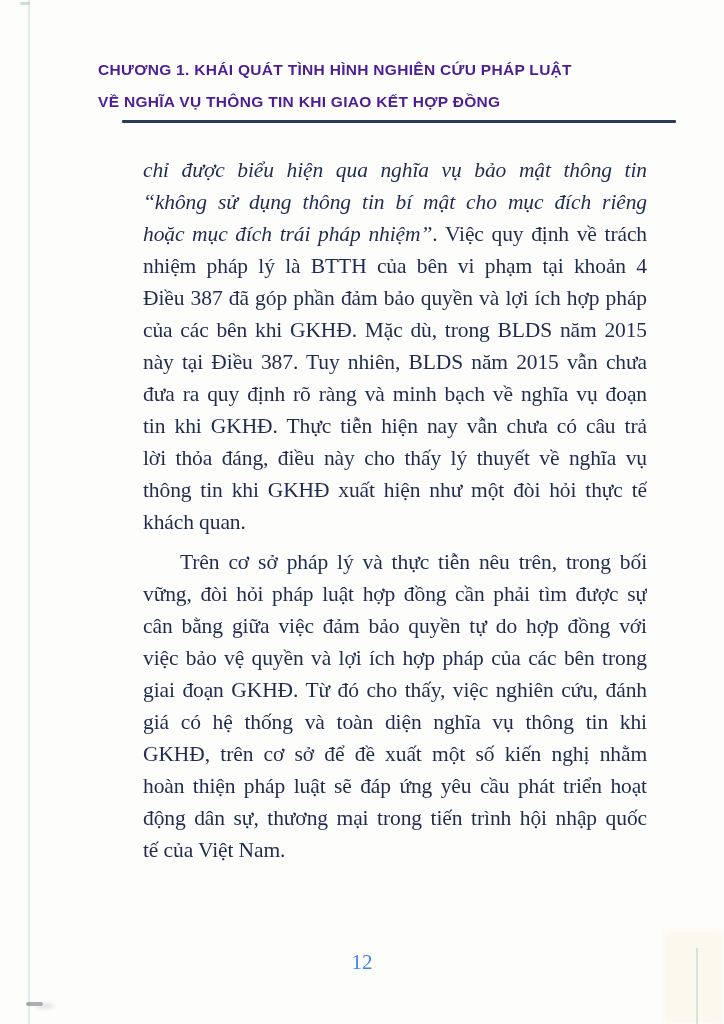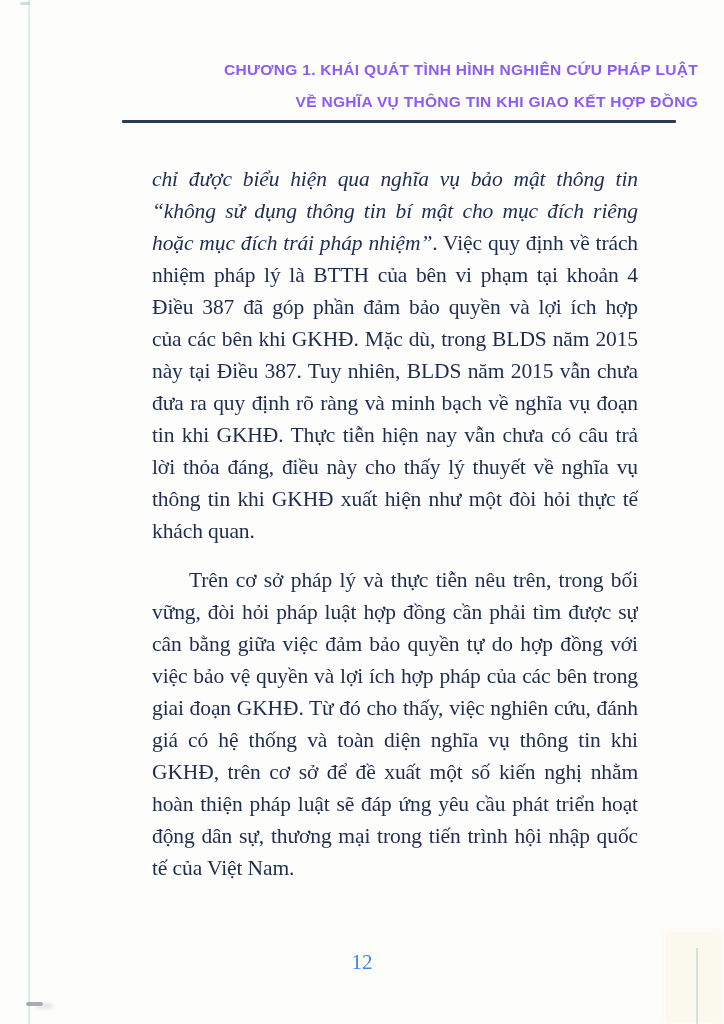--- a/index.html
+++ b/index.html
@@ -7,37 +7,37 @@
     position:relative;
     width:724px;height:1024px;
     margin:0 auto;
     background:#fdfdfc;
     overflow:hidden;
     font-family:"Liberation Serif","DejaVu Serif",serif;
   }
   
   .chapter-header{
     position:absolute;top:54px;left:98px;width:600px;
-    text-align:right;
+    text-align:left;
     font-family:"Liberation Sans","DejaVu Sans",sans-serif;
     font-weight:bold;
     font-size:15.5px;line-height:32px;letter-spacing:.3px;
-    color:#8b5cf6;
+    color:#4c1d95;
   }
   .header-rule{
     position:absolute;top:120px;left:122px;width:554px;height:2.5px;
     background:#2a3a58;border-radius:1px;
   }
   
   .body-text{
     position:absolute;top:146px;left:135px;width:520px;
     font-size:21.5px;line-height:32px;letter-spacing:-0.1px;
     color:#1f2c4e;
   }
-  .para{margin:17px;}
+  .para{margin:8px;}
   .para + .para{margin-top:6px;}
   .para.indent .line:first-child{text-indent:37px;}
   .line{
     height:32px;overflow:hidden;
     text-align:justify;text-justify:inter-word;
   }
   .line.j{text-align-last:justify;}
   .line.last{text-align-last:left;}
   .it{font-style:italic;}
   

